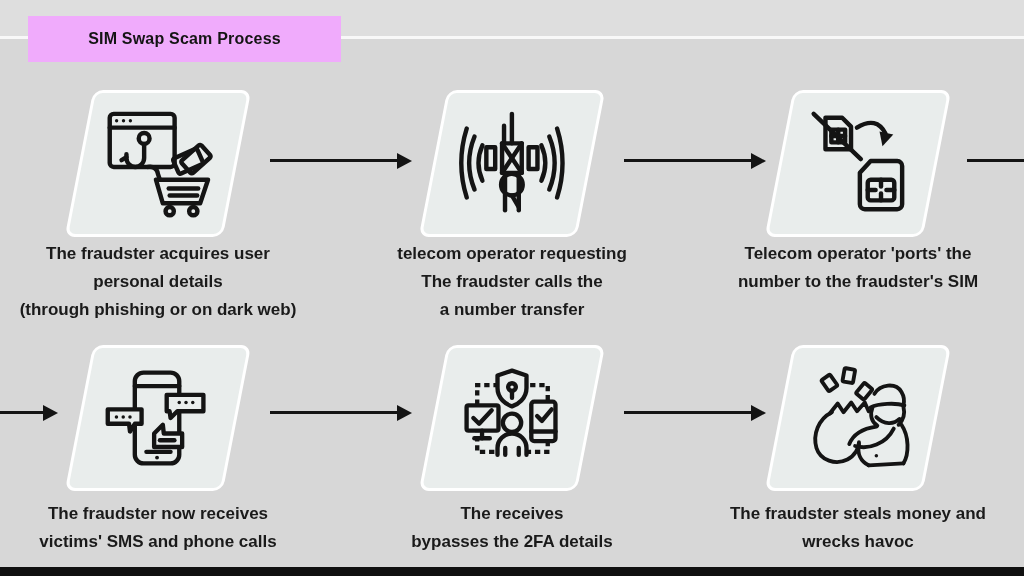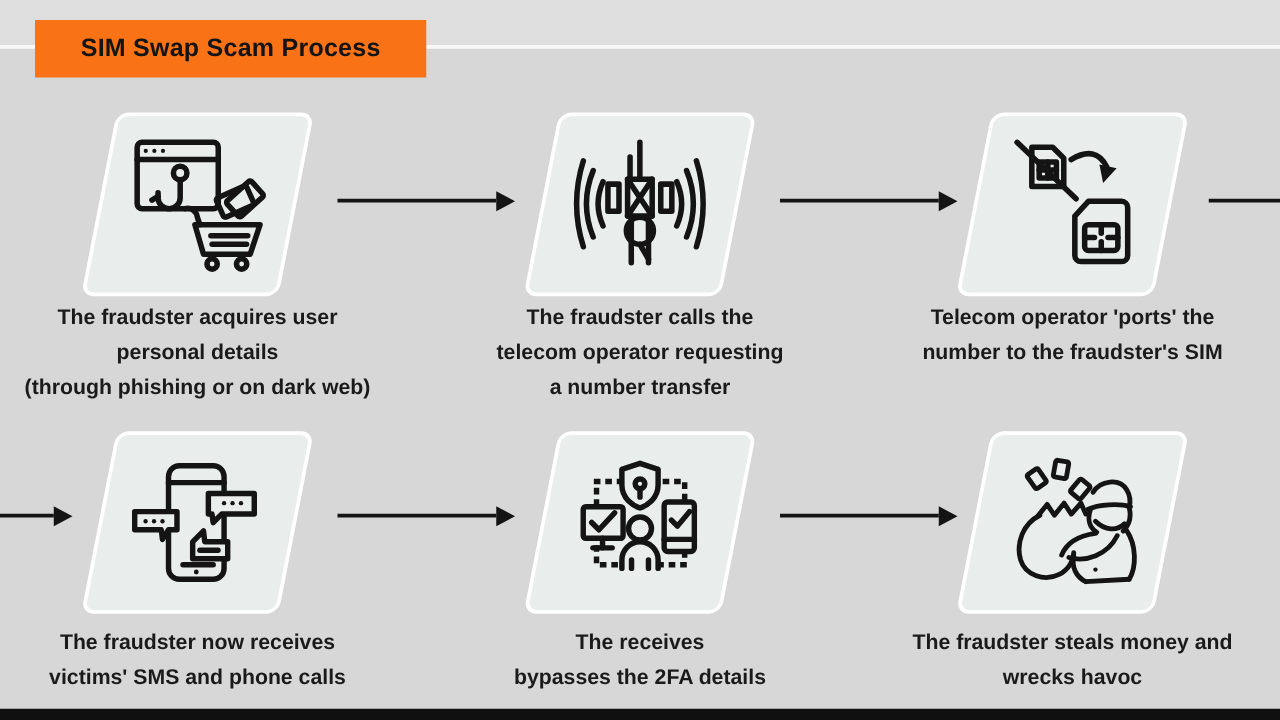--- a/index.html
+++ b/index.html
@@ -6,22 +6,22 @@
   .canvas {
     position:relative; width:1024px; height:576px; overflow:hidden;
     background:#d7d7d7; font-family:"Liberation Sans", sans-serif;
   }
   .top-band {
     position:absolute; left:0; top:0; width:1024px; height:36px;
     background:#dedede; border-bottom:3px solid #f8f8f8;
   }
   .title-box {
     position:absolute; left:28px; top:16px; width:313px; height:46px;
-    background:#f97316; display:flex; align-items:center; justify-content:center;
-    font-size:20px; font-weight:700; color:#141414; letter-spacing:.2px;
+    background:#f0abfc; display:flex; align-items:center; justify-content:center;
+    font-size:16px; font-weight:700; color:#141414; letter-spacing:.2px;
   }
   .card {
     position:absolute; width:158px; box-sizing:border-box;
     background:#e9edec; border:3px solid #ffffff; border-radius:10px;
     transform:skewX(-11deg);
     display:flex; align-items:center; justify-content:center;
   }
   .row1 { top:90px;  height:147px; }
   .row2 { top:345px; height:146px; }
   .icon-wrap { transform:skewX(11deg); }
@@ -186,22 +186,22 @@
       </svg>
     </div>
   </div>
 
   <div class="caption cap1" style="left:-22px">
     <div>The fraudster acquires user</div>
     <div>personal details</div>
     <div>(through phishing or on dark web)</div>
   </div>
   <div class="caption cap1" style="left:332px">
+    <div>telecom operator requesting</div>
     <div>The fraudster calls the</div>
-    <div>telecom operator requesting</div>
     <div>a number transfer</div>
   </div>
   <div class="caption cap1" style="left:678px">
     <div>Telecom operator 'ports' the</div>
     <div>number to the fraudster's SIM</div>
   </div>
   <div class="caption cap2" style="left:-22px">
     <div>The fraudster now receives</div>
     <div>victims' SMS and phone calls</div>
   </div>

